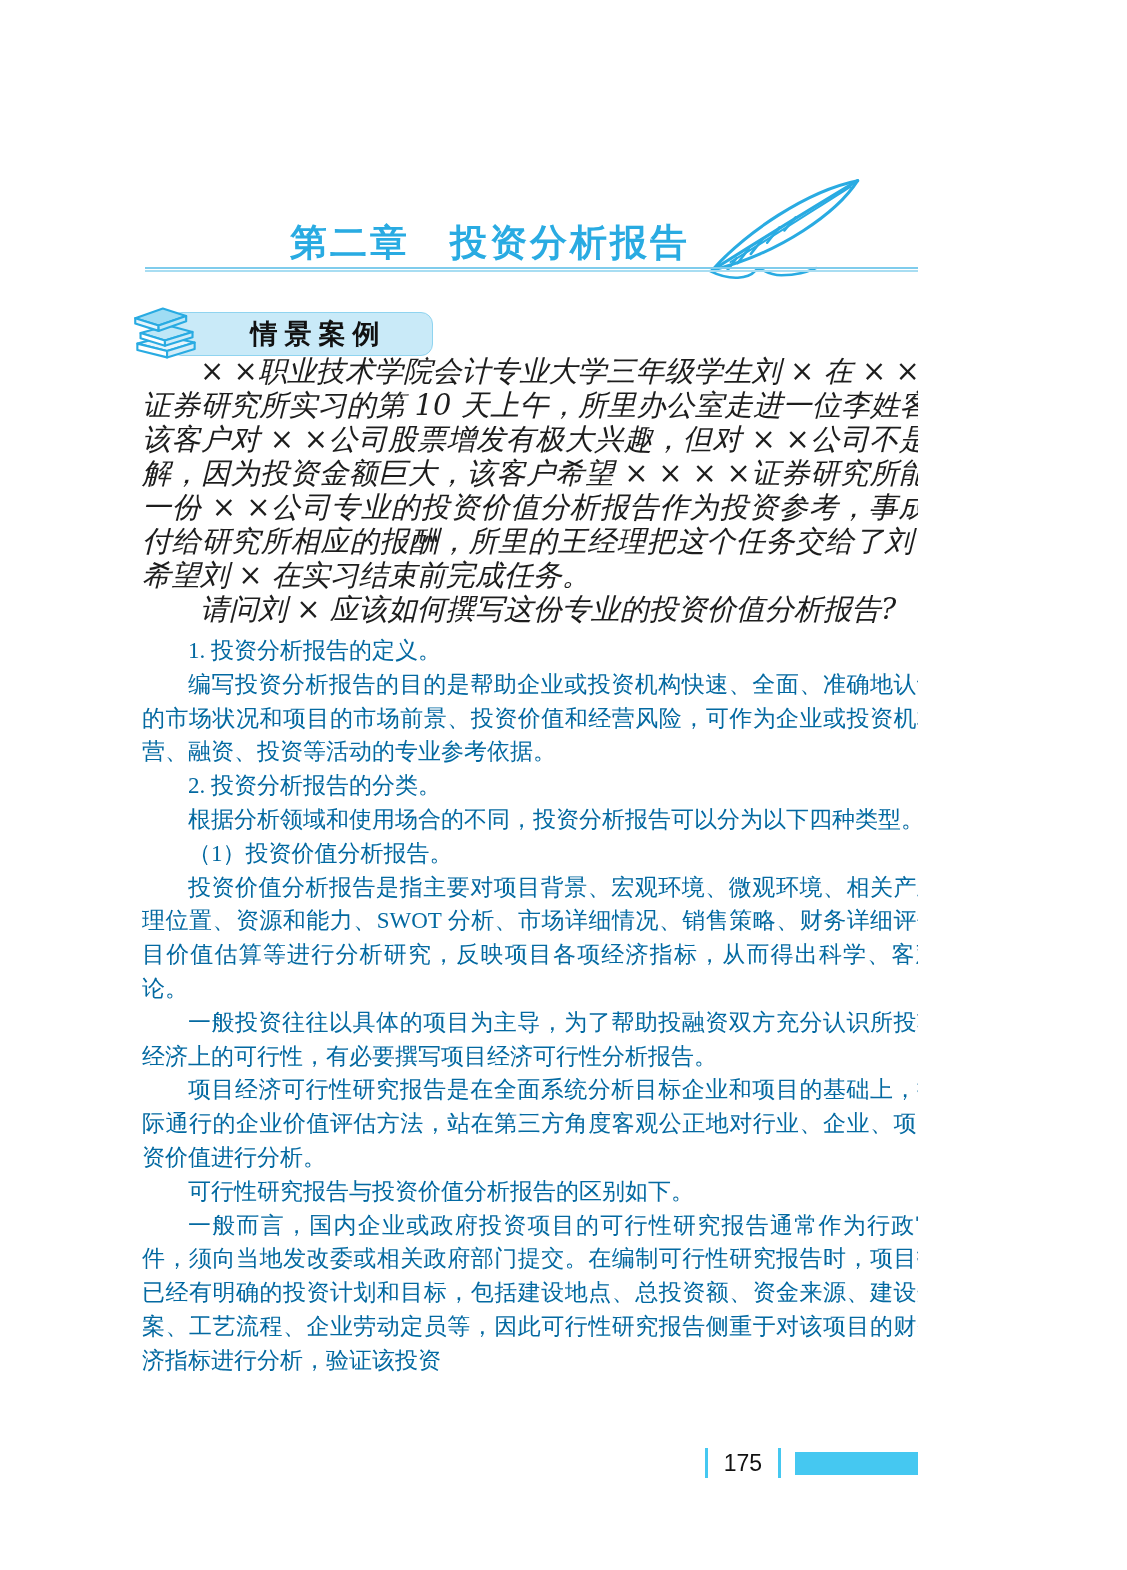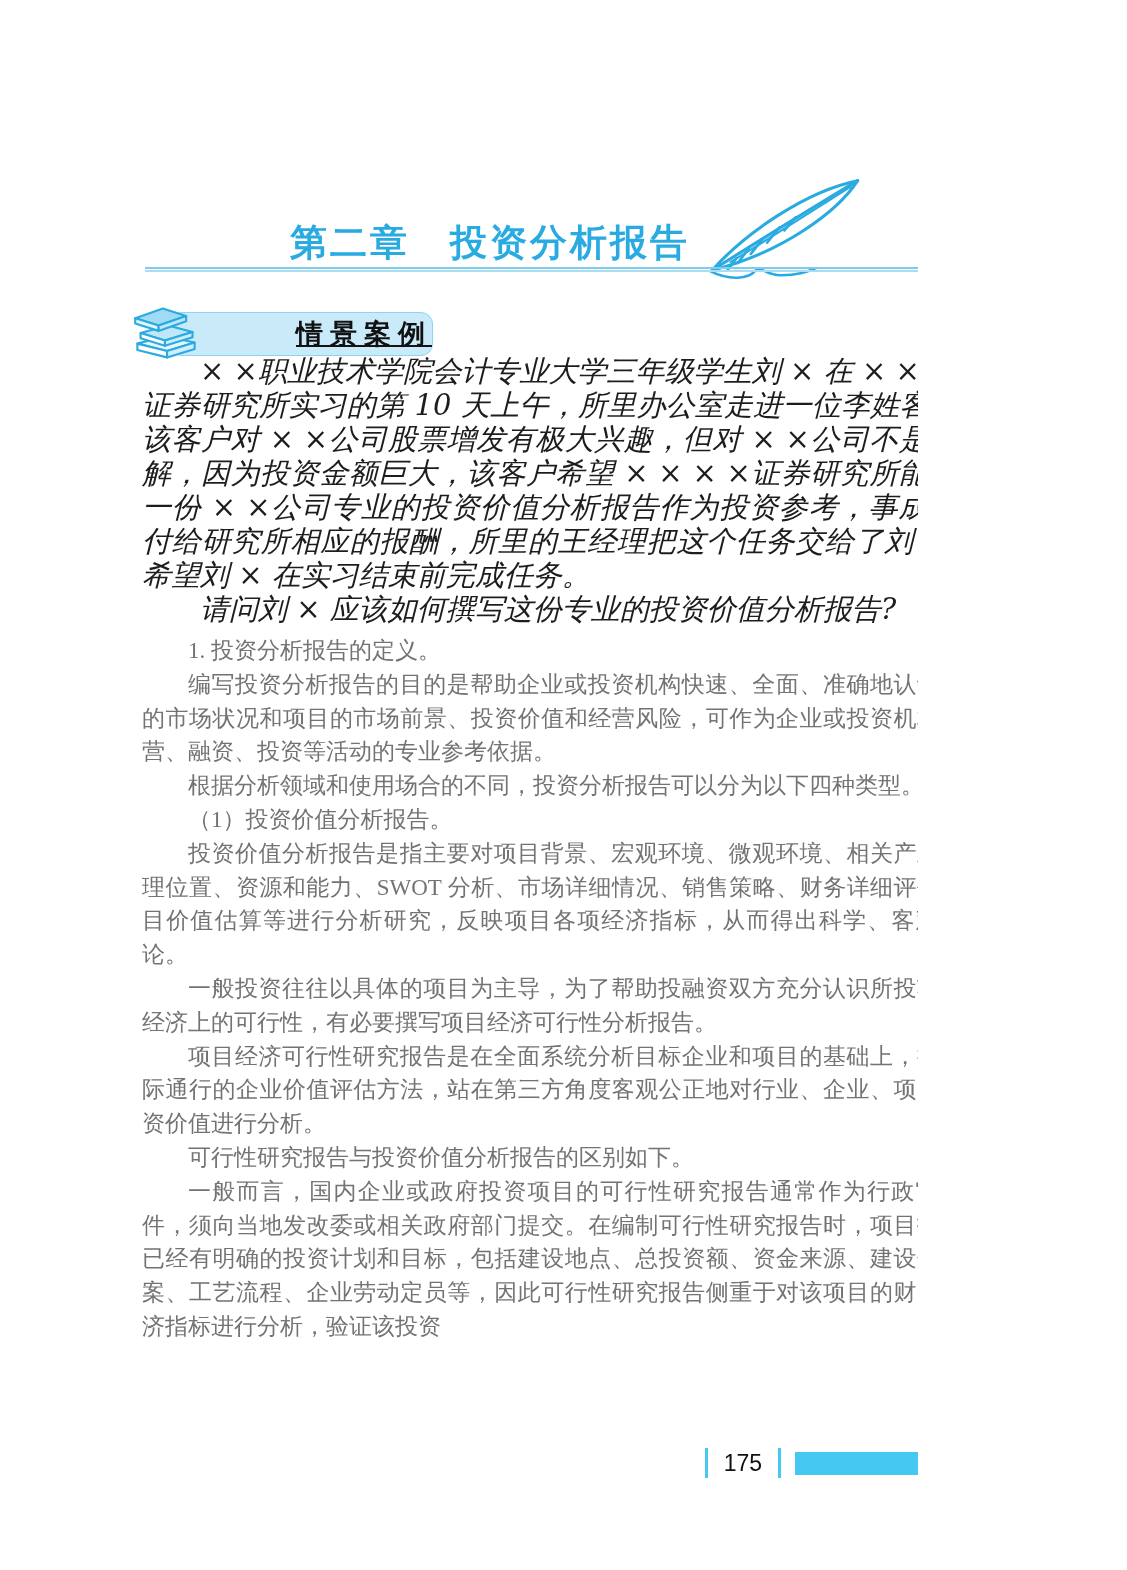--- a/index.html
+++ b/index.html
@@ -50,23 +50,22 @@
   .badge {
     position: absolute;
     left: 170px;
     width: 263px;
     height: 44px;
     background: #c9eaf8;
     border: 1px solid #8fd4f0;
     border-radius: 12px;
     display: flex;
     align-items: center;
-    justify-content: flex-end;
+    justify-content: center;
     padding-left: 34px;
-    text-decoration: underline;
   }
   .badge-case { top: 312px; }
   .badge-knowledge { top: 580px; }
   .badge-label {
     font-family: "Liberation Sans", sans-serif;
     font-weight: 700;
     font-size: 27px;
     letter-spacing: 7px;
     color: #111111;
     white-space: nowrap;
@@ -98,21 +97,21 @@
   
   .body-text {
     position: absolute;
     left: 142px;
     top: 634px;
     width: 845px;
     font-family: "Liberation Serif", "DejaVu Serif", serif;
     font-size: 23px;
     line-height: 33.8px;
     text-align: justify;
-    color: #737373;
+    color: #0369a1;
   }
   .body-text p { margin: 0; text-indent: 2em; }
 
   
   .page-footer {
     position: absolute;
     top: 1446px;
     right: 0;
     height: 34px;
     display: flex;
@@ -178,20 +177,21 @@
 
   <div class="case-text">
     <p>× ×职业技术学院会计专业大学三年级学生刘 × 在 × × × ×证券研究所实习的第 10 天上午，所里办公室走进一位李姓客户，该客户对 × ×公司股票增发有极大兴趣，但对 × ×公司不是很了解，因为投资金额巨大，该客户希望 × × × ×证券研究所能提供一份 × ×公司专业的投资价值分析报告作为投资参考，事成后将付给研究所相应的报酬，所里的王经理把这个任务交给了刘 × ，希望刘 × 在实习结束前完成任务。</p>
     <p>请问刘 × 应该如何撰写这份专业的投资价值分析报告?</p>
   </div>
 
 
   <div class="body-text">
     <p>1. 投资分析报告的定义。</p>
     <p>编写投资分析报告的目的是帮助企业或投资机构快速、全面、准确地认识行业的市场状况和项目的市场前景、投资价值和经营风险，可作为企业或投资机构的经营、融资、投资等活动的专业参考依据。</p>
+    <p>2. 投资分析报告的分类。</p>
     <p>根据分析领域和使用场合的不同，投资分析报告可以分为以下四种类型。</p>
     <p>（1）投资价值分析报告。</p>
     <p>投资价值分析报告是指主要对项目背景、宏观环境、微观环境、相关产业、地理位置、资源和能力、SWOT 分析、市场详细情况、销售策略、财务详细评价、项目价值估算等进行分析研究，反映项目各项经济指标，从而得出科学、客观的结论。</p>
     <p>一般投资往往以具体的项目为主导，为了帮助投融资双方充分认识所投项目在经济上的可行性，有必要撰写项目经济可行性分析报告。</p>
     <p>项目经济可行性研究报告是在全面系统分析目标企业和项目的基础上，按照国际通行的企业价值评估方法，站在第三方角度客观公正地对行业、企业、项目的投资价值进行分析。</p>
     <p>可行性研究报告与投资价值分析报告的区别如下。</p>
     <p>一般而言，国内企业或政府投资项目的可行性研究报告通常作为行政审批文件，须向当地发改委或相关政府部门提交。在编制可行性研究报告时，项目投资者已经有明确的投资计划和目标，包括建设地点、总投资额、资金来源、建设规划方案、工艺流程、企业劳动定员等，因此可行性研究报告侧重于对该项目的财务等经济指标进行分析，验证该投资</p>
   </div>
 
   <footer class="page-footer">

